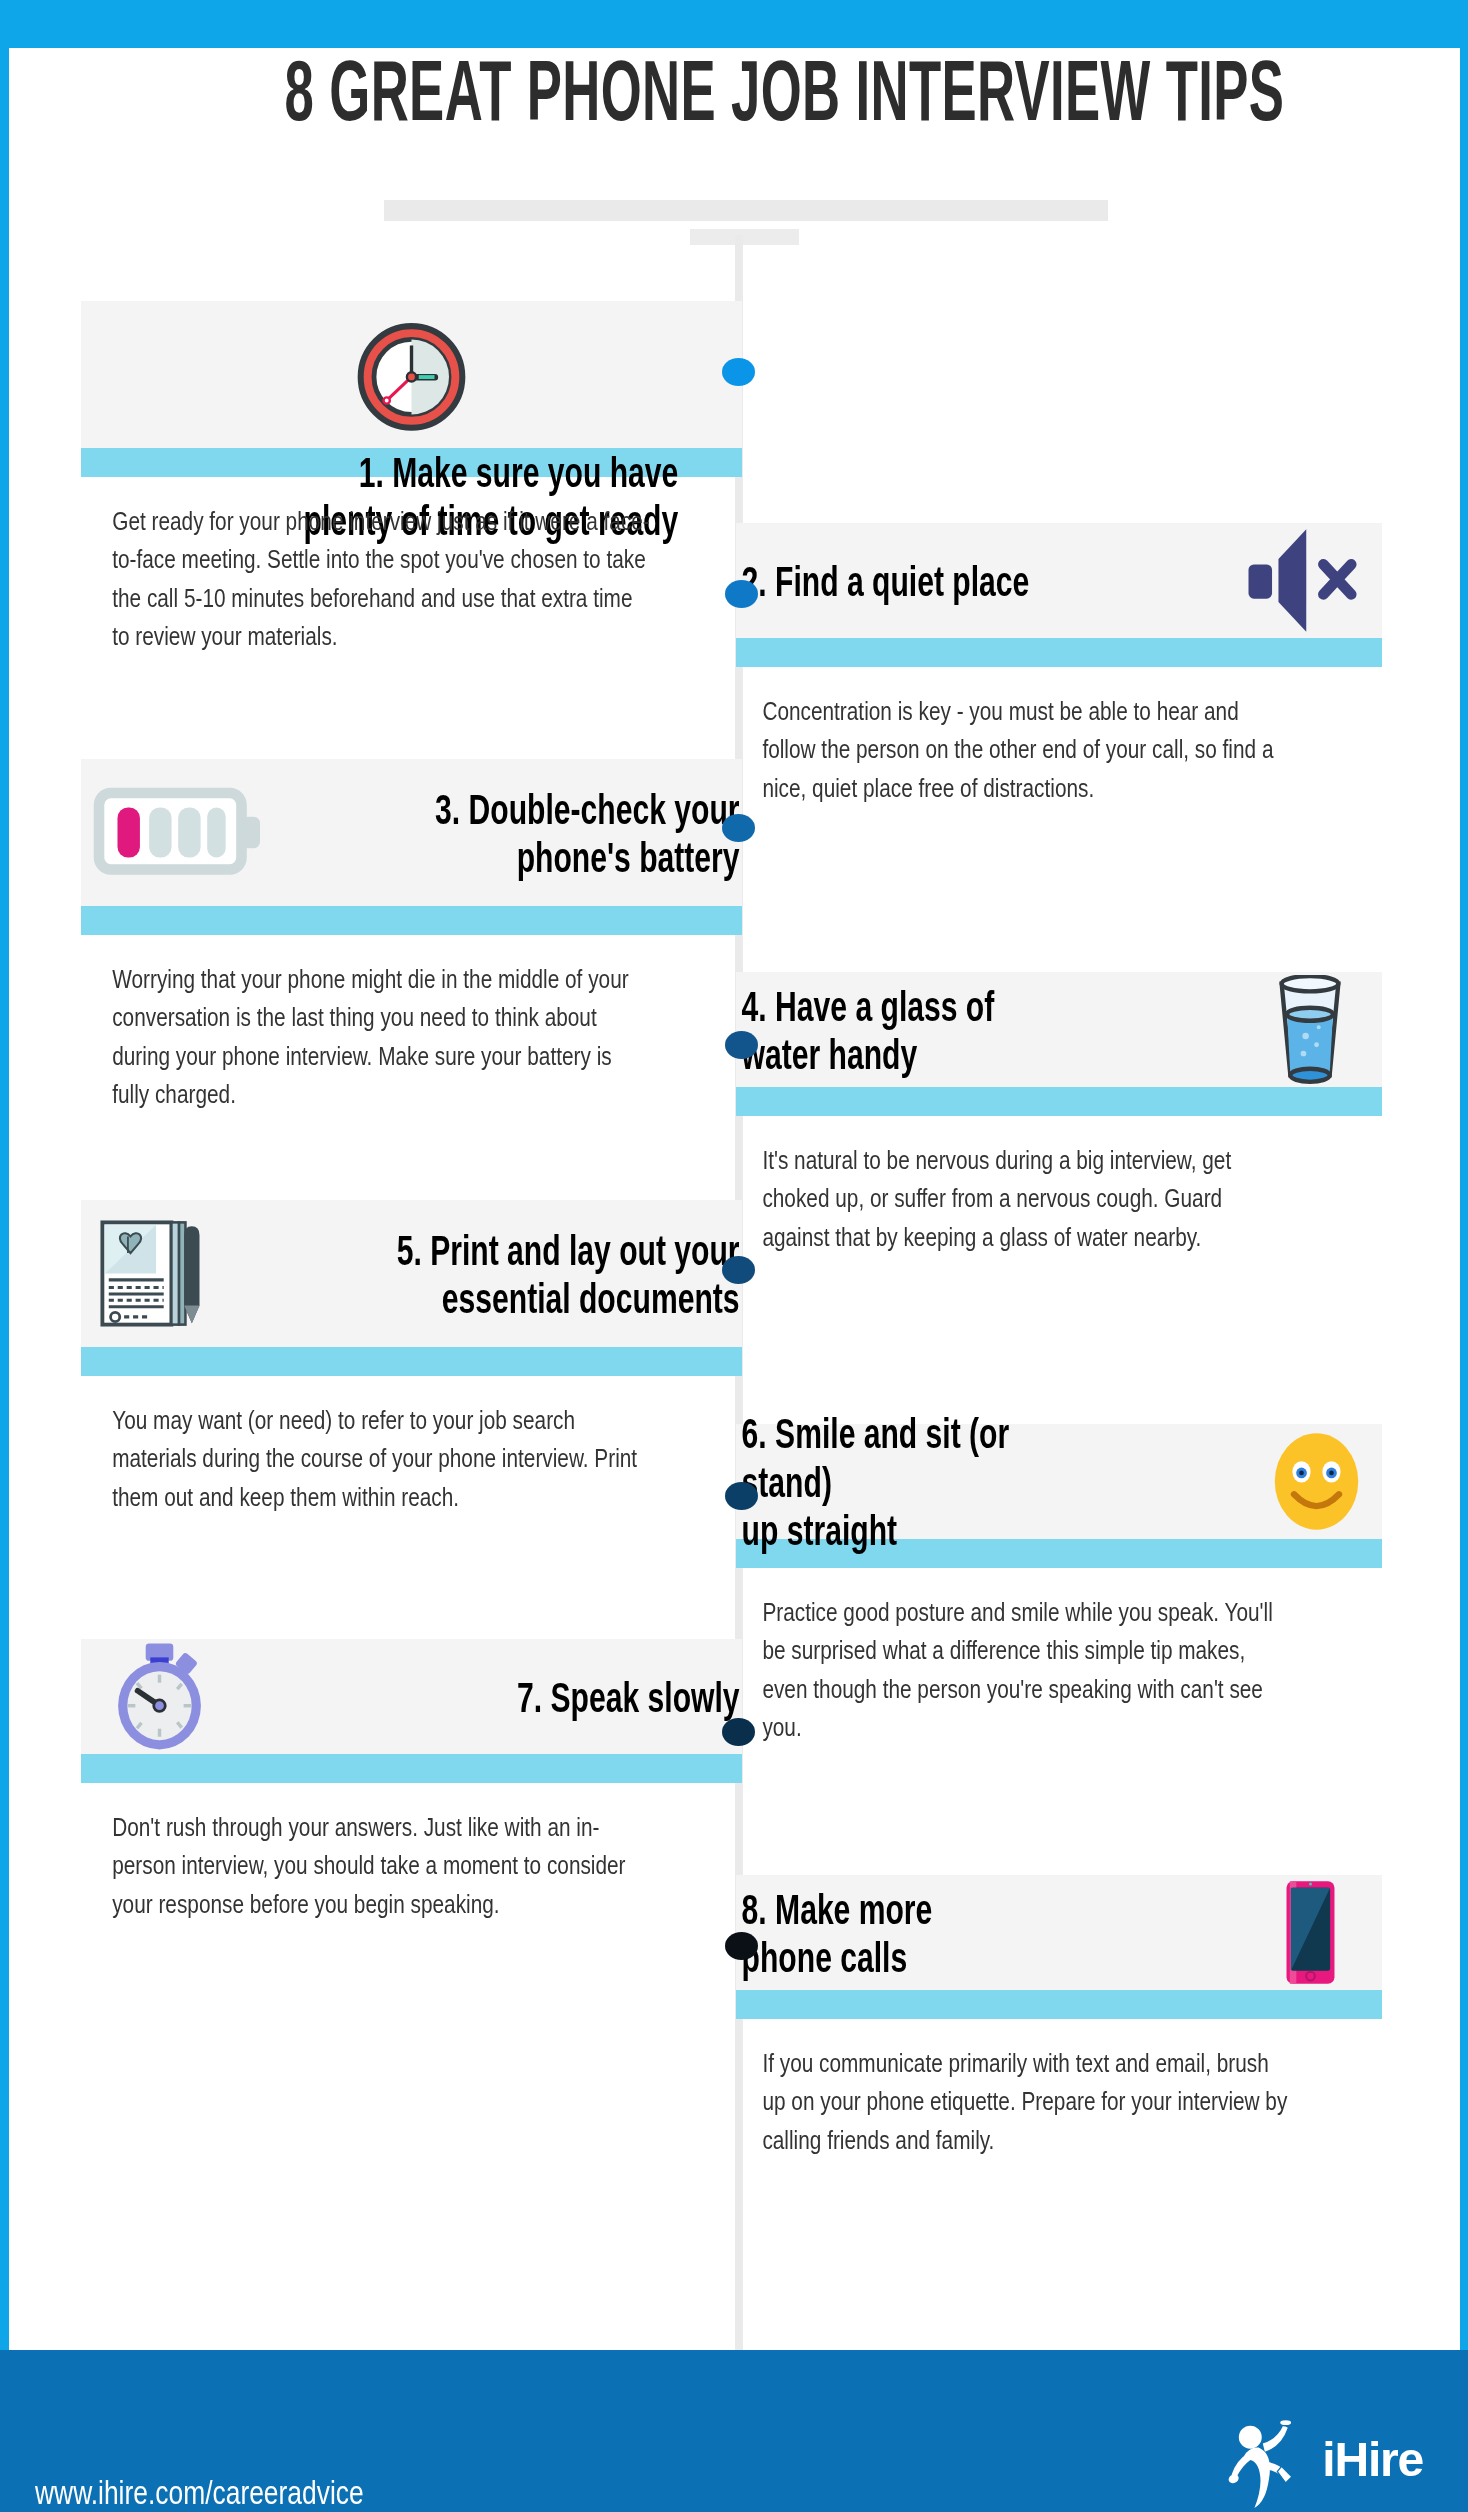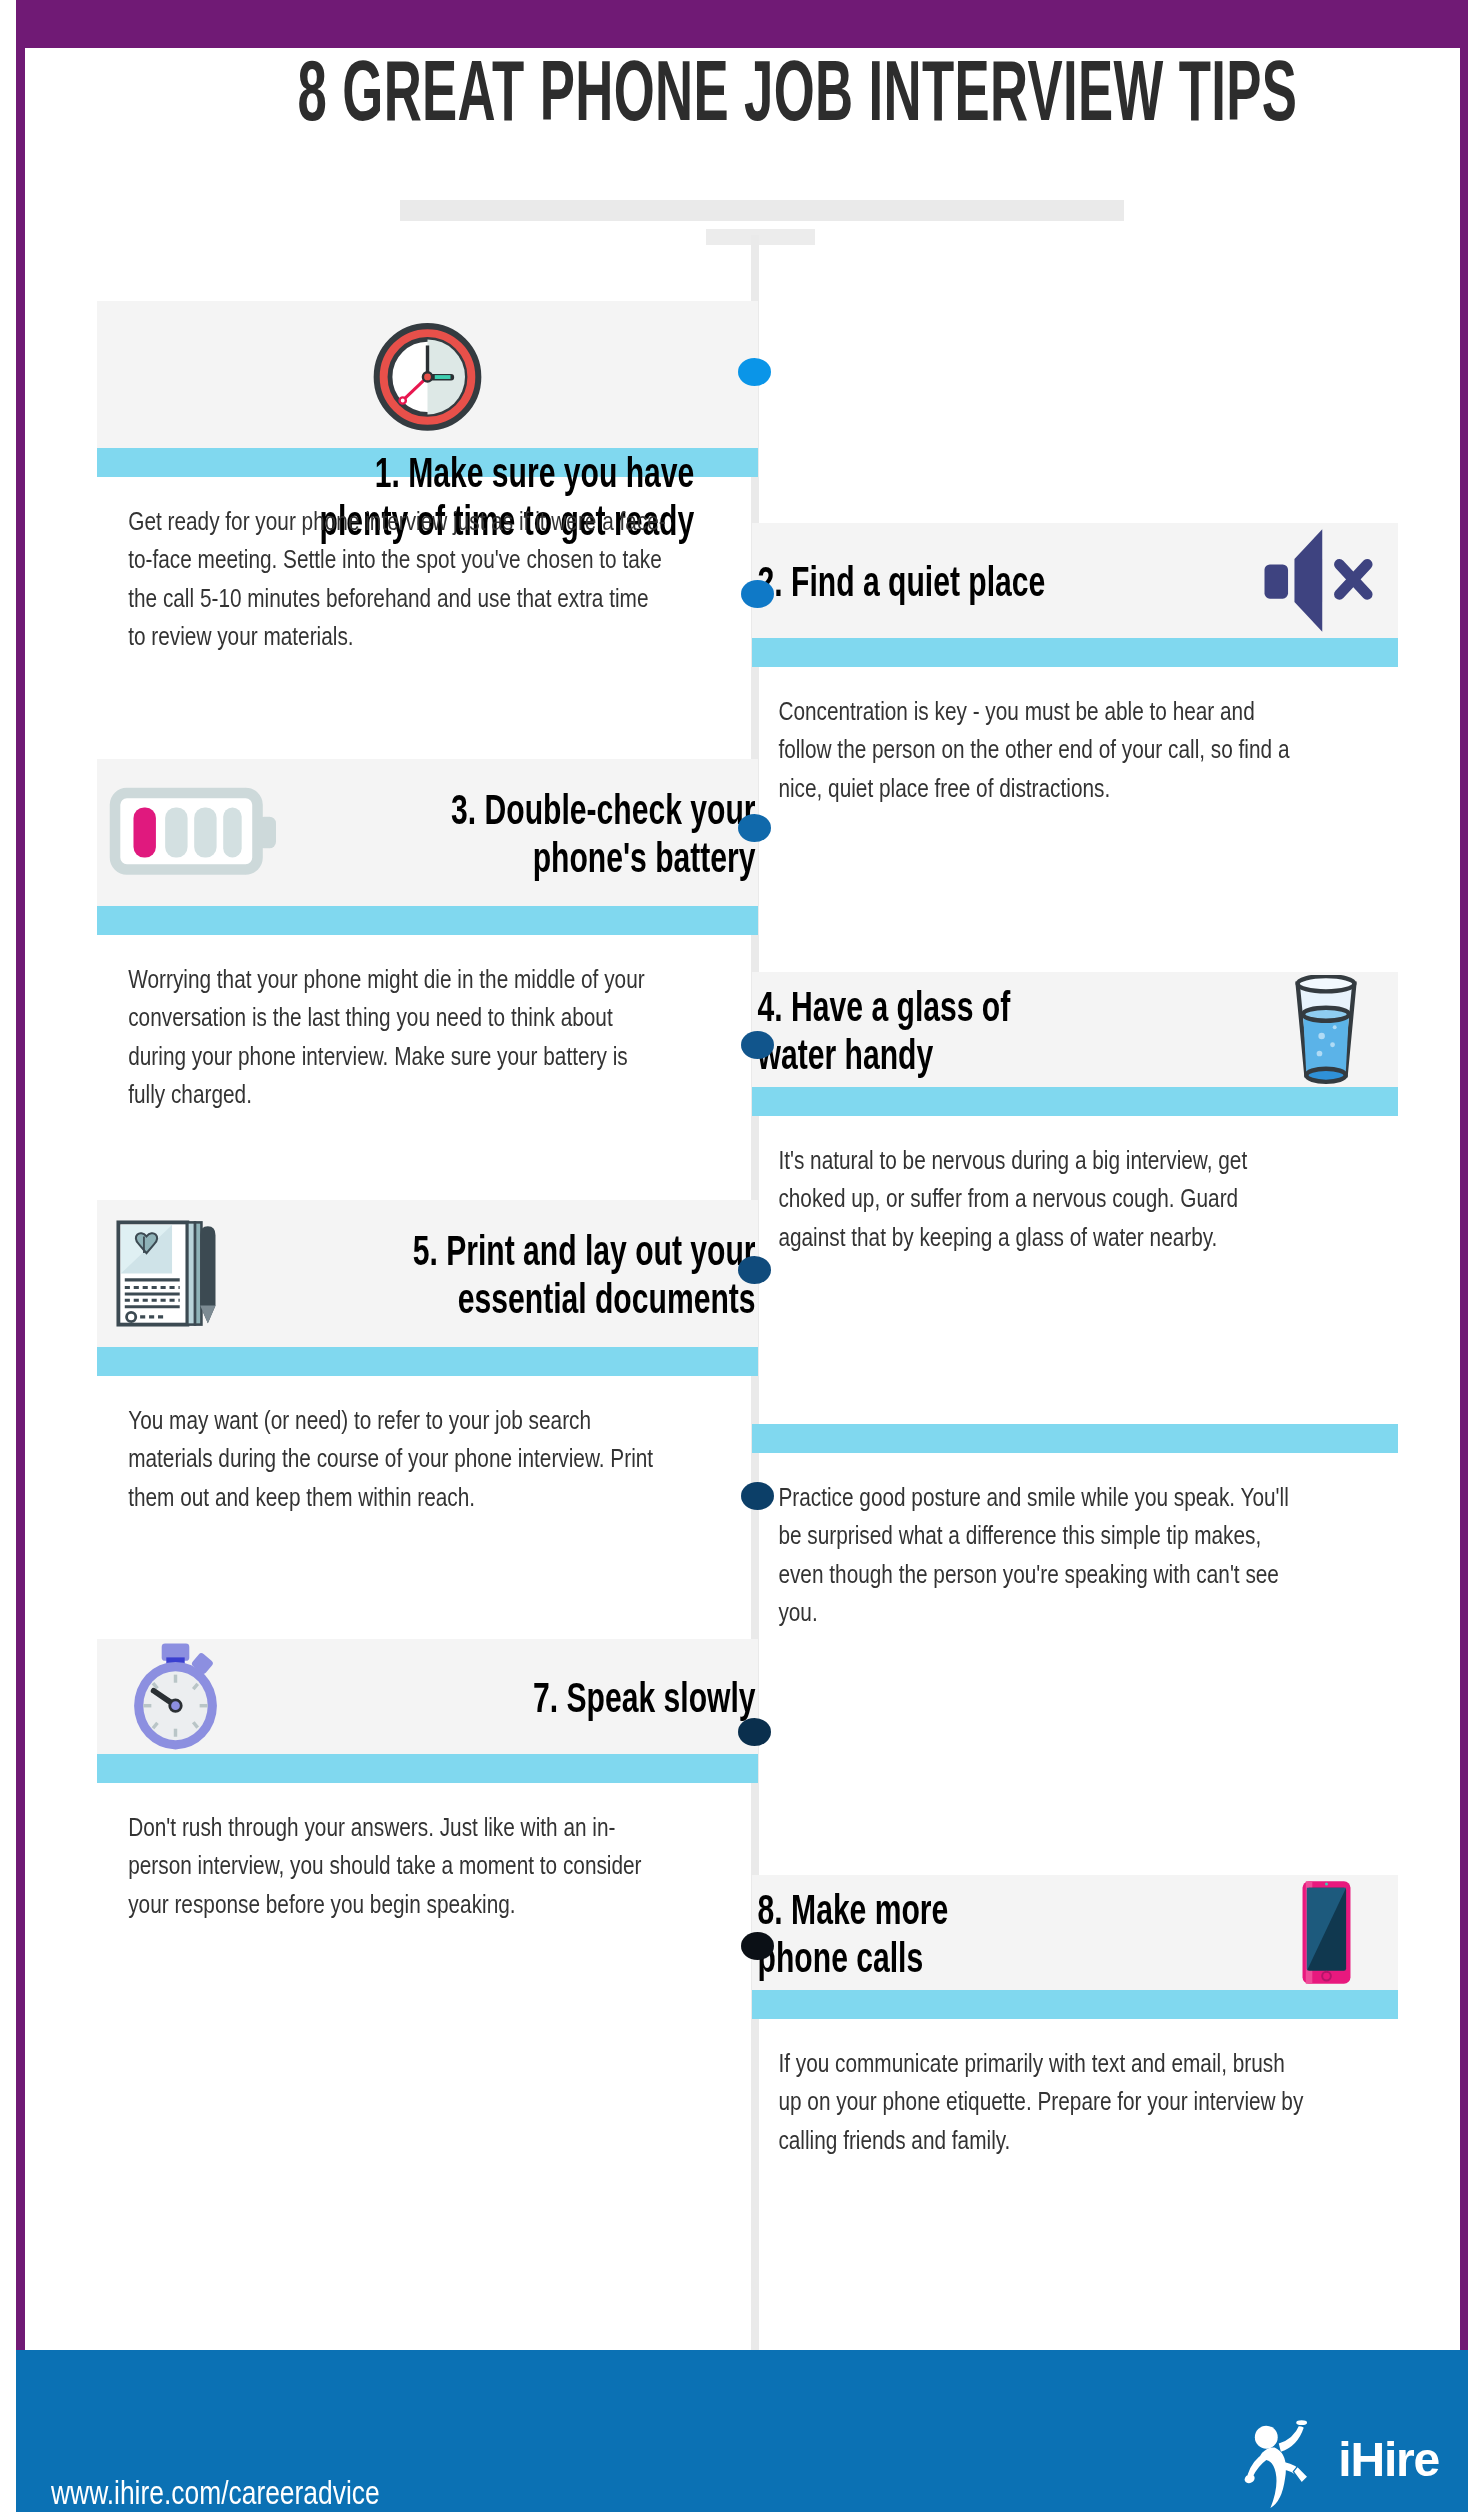--- a/index.html
+++ b/index.html
@@ -6,23 +6,22 @@
   html, body { background: #ffffff; }
   body {
     width: 1469px; height: 2512px;
     font-family: "Liberation Sans", sans-serif;
     position: relative; overflow: hidden;
   }
 
   
   #page {
     position: absolute; inset: 0;
-    background: #701a75;
+    background: #0ea5e9;
     padding: 9.2px 9.2px 0 9.2px;
-    margin-left: 16px;
   }
   #sheet {
     position: relative;
     width: 100%; height: 2341px;
     background: #ffffff;
   }
 
   
   .header { position: relative; width: 100%; }
   .title {
@@ -256,20 +255,36 @@
         </div>
         <div class="card-title">5. Print and lay out your
 essential documents</div>
       </div>
       <div class="card-bar"></div>
       <div class="body-text" style="margin-top:25px; padding-left:39px; width:108%;">You may want (or need) to refer to your job search materials during the course of your phone interview. Print them out and keep them within reach.</div>
     </div>
     <div class="dot" style="left:713px; top:1208px; background:#104b7c;"></div>
 
     <div class="tip tip-right" style="left:727px; top:1376px; width:646px;">
+      <div class="card" style="height:115px;">
+        <div class="card-title">6. Smile and sit (or stand)
+up straight</div>
+        <div class="icon-box" style="width:132px;height:115px;">
+          <svg width="101" height="107" viewBox="0 0 90 100">
+            <ellipse cx="45" cy="50" rx="39" ry="45" fill="#fcc329"></ellipse>
+            <ellipse cx="31" cy="41" rx="8.5" ry="10" fill="#ffffff"></ellipse>
+            <ellipse cx="59" cy="41" rx="8.5" ry="10" fill="#ffffff"></ellipse>
+            <circle cx="31" cy="42" r="5" fill="#2f7fe0"></circle>
+            <circle cx="59" cy="42" r="5" fill="#2f7fe0"></circle>
+            <circle cx="31" cy="42" r="2.2" fill="#12243a"></circle>
+            <circle cx="59" cy="42" r="2.2" fill="#12243a"></circle>
+            <path d="M24 62 q21 22 42 0" fill="none" stroke="#c4780c" stroke-width="6" stroke-linecap="round"></path>
+          </svg>
+        </div>
+      </div>
       <div class="card-bar"></div>
       <div class="body-text" style="margin-top:25px; padding-left:33px; width:108%;">Practice good posture and smile while you speak. You'll be surprised what a difference this simple tip makes, even though the person you're speaking with can't see you.</div>
     </div>
     <div class="dot" style="left:716px; top:1434px; background:#0c3f68;"></div>
 
     <div class="tip tip-left" style="left:72px; top:1591px; width:661px;">
       <div class="card" style="height:115px;">
         <div class="icon-box" style="width:156px;height:115px;">
           <svg width="115" height="115" viewBox="0 0 100 100">
             <rect x="38" y="4" width="24" height="15" rx="3" fill="#8c8fe0"></rect>

